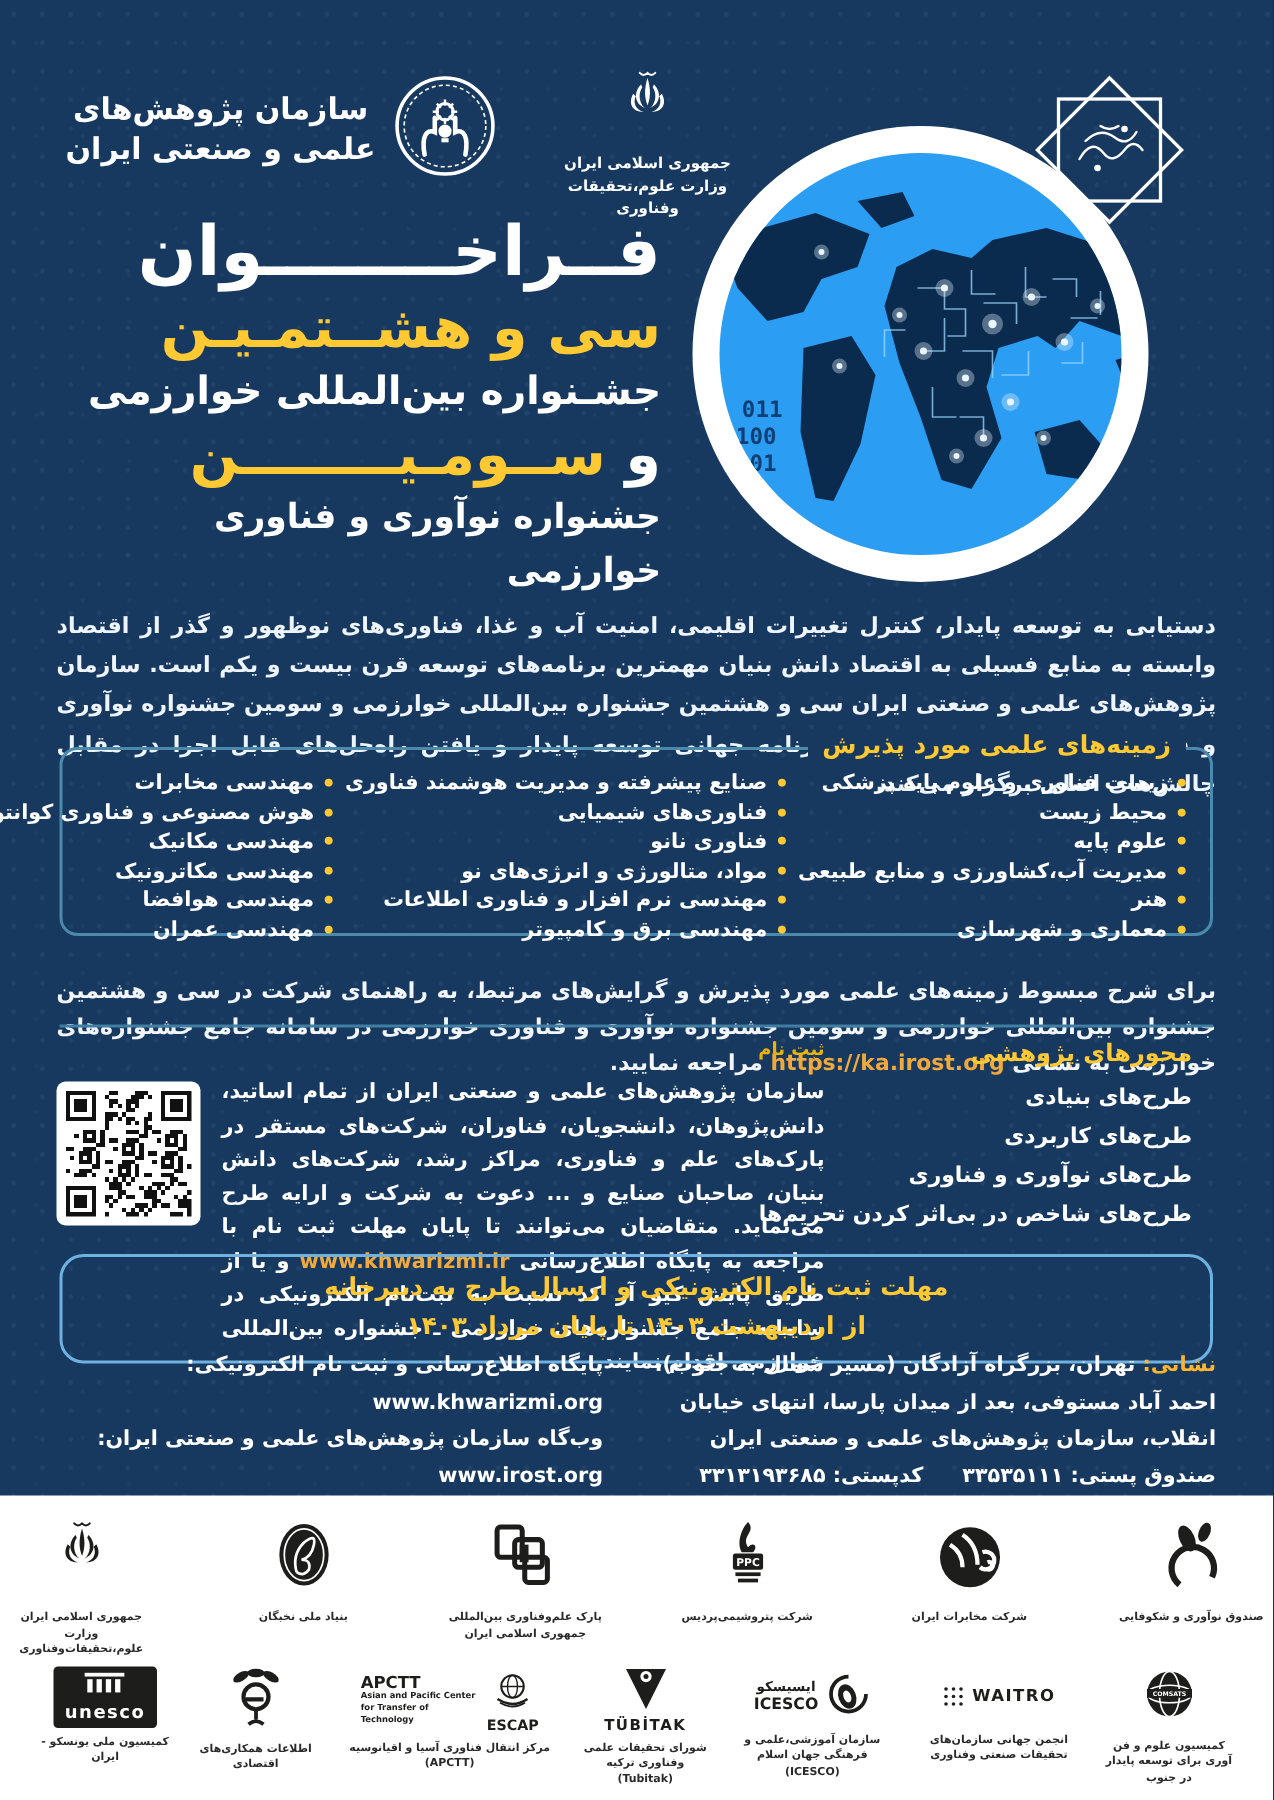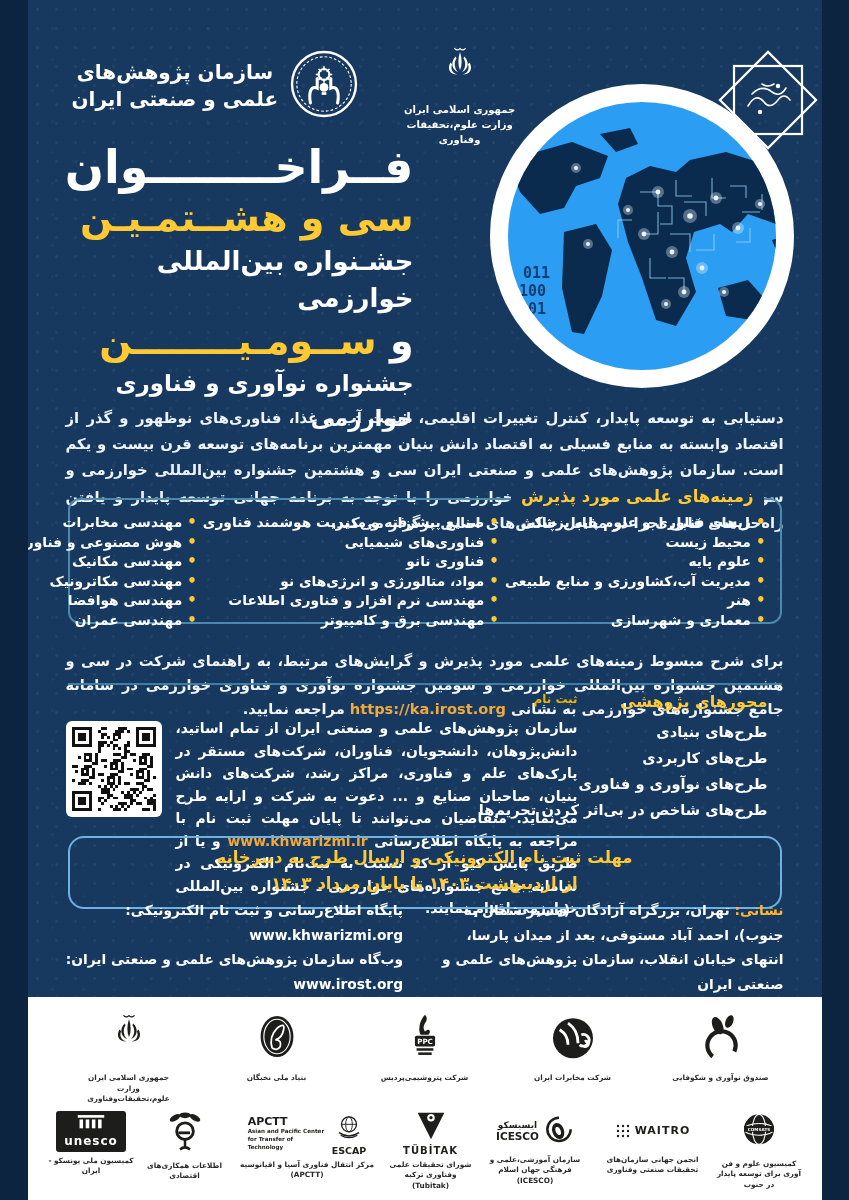--- a/index.html
+++ b/index.html
@@ -1,17 +1,17 @@
 <!DOCTYPE html>
 <html lang="fa" dir="rtl"><head>
 <meta charset="utf-8">
 <style>
   html,body{margin:0;padding:0;background:#0c2440;}
-  .poster{position:relative;width:782px;height:1200px;margin:0 auto;overflow:hidden;
-    background:#18395f;font-family:"DejaVu Sans","Liberation Sans",sans-serif;direction:rtl;padding-left:12px;}
+  .poster{position:relative;width:849px;height:1200px;margin:0 auto;overflow:hidden;
+    background:#18395f;font-family:"DejaVu Sans","Liberation Sans",sans-serif;direction:rtl;}
   .poster::before{content:"";position:absolute;inset:0;
     background-image:radial-gradient(rgba(130,180,230,.08) 1.3px,transparent 1.8px),
                      radial-gradient(rgba(130,180,230,.05) 1.1px,transparent 1.6px);
     background-size:19px 19px,31px 31px;background-position:0 0,9px 13px;pointer-events:none;}.lnk{color:#f0a93c;font-weight:bold}
 
   
   .irost-brand{position:absolute;left:44px;top:50px;display:flex;flex-direction:row-reverse;align-items:center;gap:12px;z-index:3}
   .irost-name{color:#fff;font-weight:bold;font-size:20px;line-height:1.35;text-align:center}
   .ministry-brand{position:absolute;left:362px;top:46px;width:140px;text-align:center;color:#fff;z-index:3}
   .ministry-brand .t{font-size:10px;font-weight:bold;line-height:1.5}
@@ -640,20 +640,33 @@
             <path class="ink" d="M25 2 C32 10 19 13 25 22 C30 17 33 22 29 26 L20 26 C16 20 19 8 25 2 Z"></path>
             <rect class="ink" x="13" y="27" width="24" height="13" rx="2"></rect>
             <text x="25" y="37" text-anchor="middle" font-size="8.5" font-weight="bold" fill="#fff">PPC</text>
             <rect class="ink" x="15" y="42" width="20" height="3"></rect>
             <rect class="ink" x="17" y="47" width="16" height="3"></rect>
           </svg>
         </span>
         <div class="cap">شرکت پتروشیمی‌پردیس</div>
       </div>
 
+      <div class="logo-item">
+        <span>
+          <svg width="52" height="52" viewBox="0 0 62 62">
+            <g class="ink-s" stroke-width="4">
+              <rect x="8" y="6" width="20" height="24" rx="3"></rect>
+              <rect x="22" y="16" width="22" height="22" rx="3"></rect>
+              <rect x="30" y="30" width="18" height="20" rx="3"></rect>
+            </g>
+            <rect class="ink" x="26" y="20" width="7" height="14"></rect>
+          </svg>
+        </span>
+        <div class="cap">پارک علم‌وفناوری بین‌المللی جمهوری اسلامی ایران</div>
+      </div>
 
       <div class="logo-item">
         <span>
           <svg width="46" height="52" viewBox="0 0 56 62">
             <ellipse class="ink" cx="28" cy="28" rx="20" ry="25"></ellipse>
             <ellipse cx="28" cy="28" rx="16" ry="21" fill="none" stroke="#fff" stroke-width="1.4"></ellipse>
             <path d="M22 42 q-4 -14 6 -24 q10 -8 8 2 q-2 10 -10 12 q8 0 6 8 q-4 6 -10 2" fill="none" stroke="#fff" stroke-width="2.2"></path>
           </svg>
         </span>
         <div class="cap">بنیاد ملی نخبگان</div>

